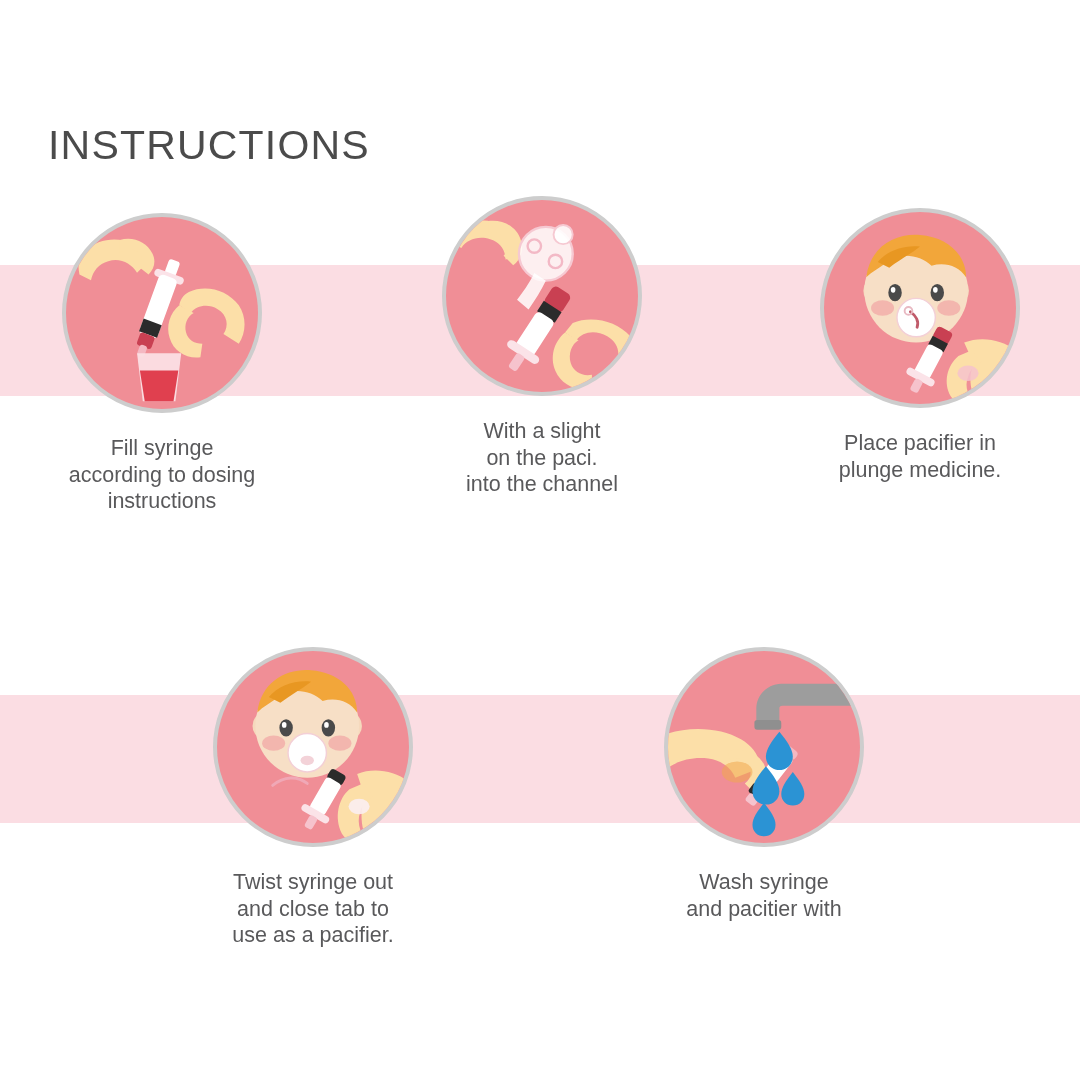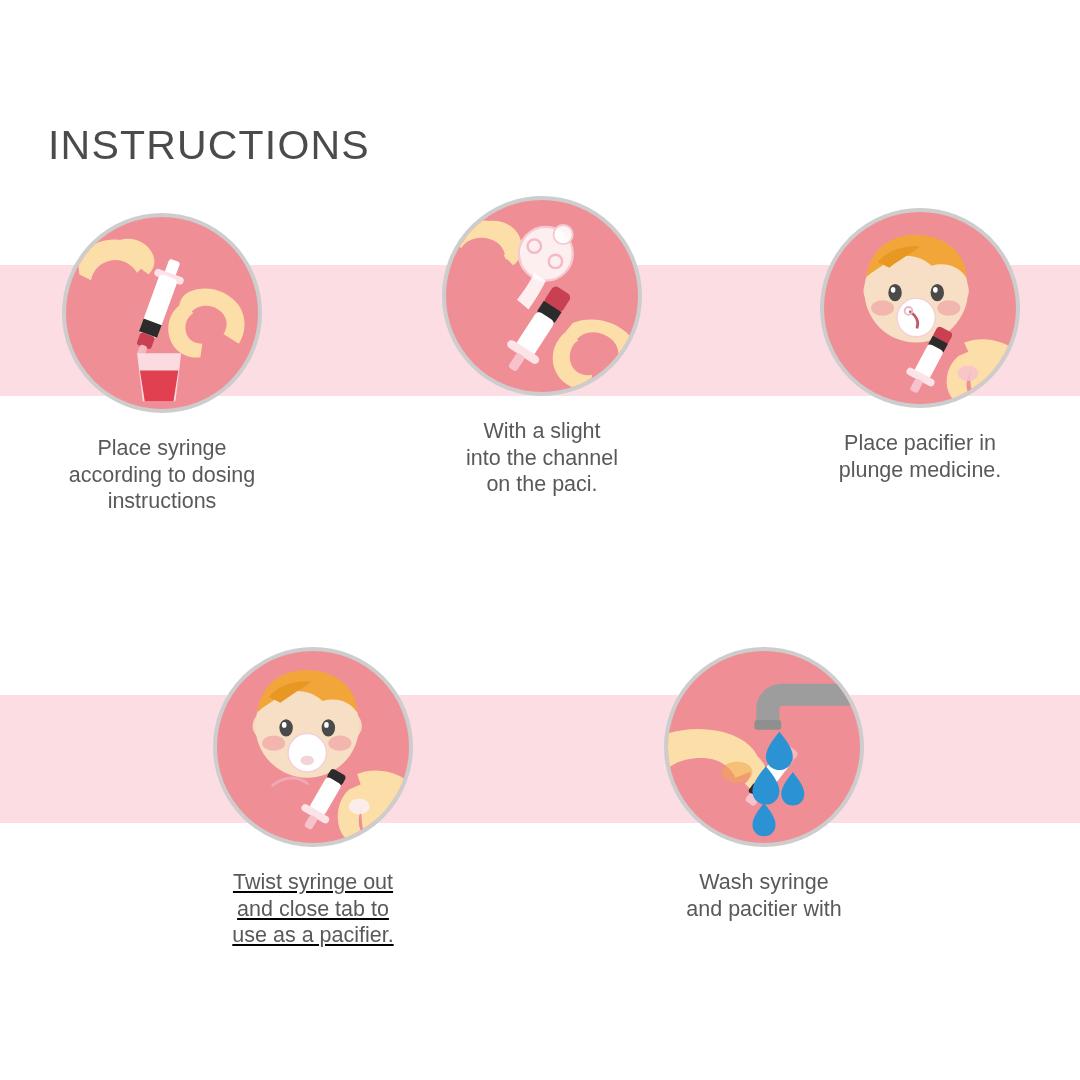--- a/index.html
+++ b/index.html
@@ -76,21 +76,21 @@
     color: #59595b;
     font-weight: 400;
   }
   .caption .ln { display: block; white-space: nowrap; }
 
   
   .step-1 { left: 12px;  top: 213px; }
   .step-2 { left: 392px; top: 196px; }
   .step-3 { left: 770px; top: 208px; }
   
-  .step-4 { left: 163px; top: 647px; text-decoration: underline; }
+  .step-4 { left: 163px; top: 647px; }
   .step-5 { left: 614px; top: 647px; }
 </style>
 </head>
 <body>
 
 <div id="page">
 
   <div class="band band-1"></div>
   <div class="band band-2"></div>
 
@@ -113,21 +113,21 @@
         </g>
 
         <path d="M128 78 C146 70 168 76 180 92 C188 104 188 120 180 132 L164 122 C170 113 168 102 158 96 C148 90 136 92 130 100 L118 92 C119 86 122 81 128 78 Z" fill="#fcdfa8"></path>
         <path d="M118 92 C108 100 104 114 108 126 C112 140 126 148 140 146 L142 132 C134 132 127 128 125 120 C123 112 126 104 133 100 Z" fill="#fcdfa8"></path>
 
         <path d="M74 142 L120 142 L114 192 L80 192 Z" fill="#fbdfe4" opacity="0.95"></path>
         <path d="M77 160 L117 160 L112 192 L82 192 Z" fill="#e0404f"></path>
       </svg>
     </div>
     <div class="caption">
-      <span class="ln">Place syringe</span>
+      <span class="ln">Fill syringe</span>
       <span class="ln">according to dosing</span>
       <span class="ln">instructions</span>
     </div>
   </div>
 
   <div class="step step-2">
     <div class="bubble">
       <svg viewBox="0 0 200 200" xmlns="http://www.w3.org/2000/svg">
 
         <path d="M6 30 C24 18 48 18 64 30 C74 38 78 48 76 58 L62 62 C62 52 56 44 46 41 C34 37 22 41 16 50 L4 44 Z" fill="#fcdfa8"></path>
@@ -149,22 +149,22 @@
           <rect x="80" y="160" width="38" height="9" rx="4.5" fill="#fbe3e8"></rect>
           <rect x="94" y="168" width="10" height="18" rx="3" fill="#f6c3cd"></rect>
         </g>
 
         <path d="M132 128 C152 120 178 126 192 142 C200 152 202 166 196 178 L178 168 C182 158 178 148 168 142 C156 135 142 137 136 146 L124 138 Z" fill="#fcdfa8"></path>
         <path d="M124 138 C112 148 108 164 114 178 C120 192 136 200 152 196 L152 182 C142 184 133 179 130 170 C127 160 131 150 138 146 Z" fill="#fcdfa8"></path>
       </svg>
     </div>
     <div class="caption">
       <span class="ln">With a slight</span>
+      <span class="ln">on the paci.</span>
       <span class="ln">into the channel</span>
-      <span class="ln">on the paci.</span>
     </div>
   </div>
 
   <div class="step step-3">
     <div class="bubble">
       <svg viewBox="0 0 200 200" xmlns="http://www.w3.org/2000/svg">
 
         <ellipse cx="50" cy="82" rx="9" ry="12" fill="#f5d9bd"></ellipse>
         <ellipse cx="142" cy="82" rx="9" ry="12" fill="#f5d9bd"></ellipse>
 

